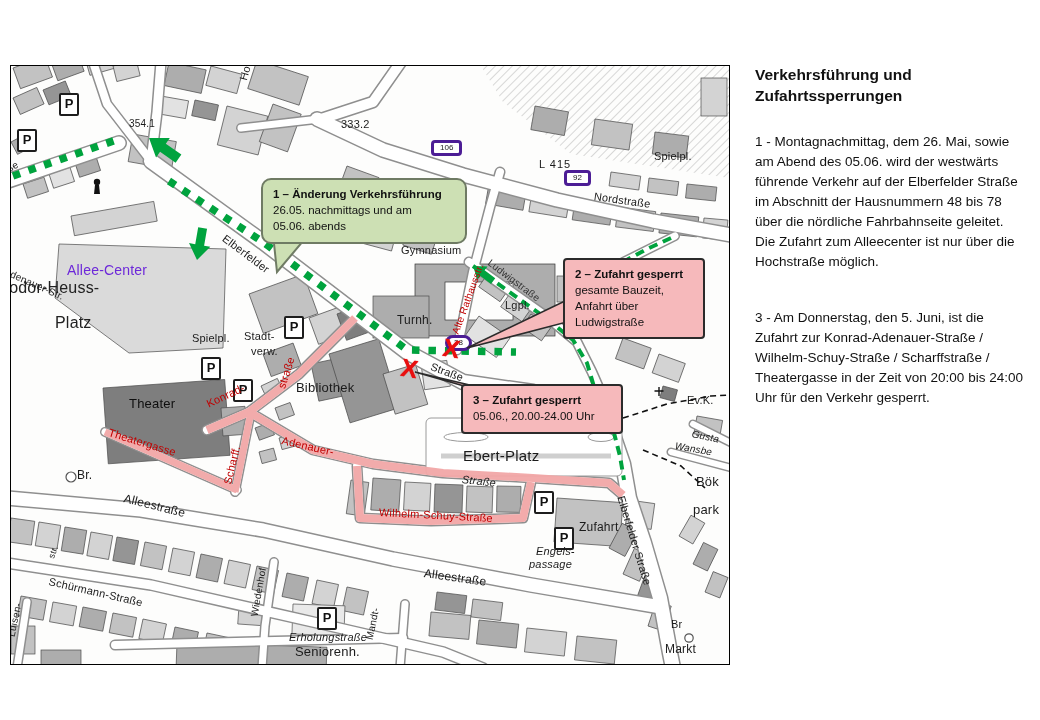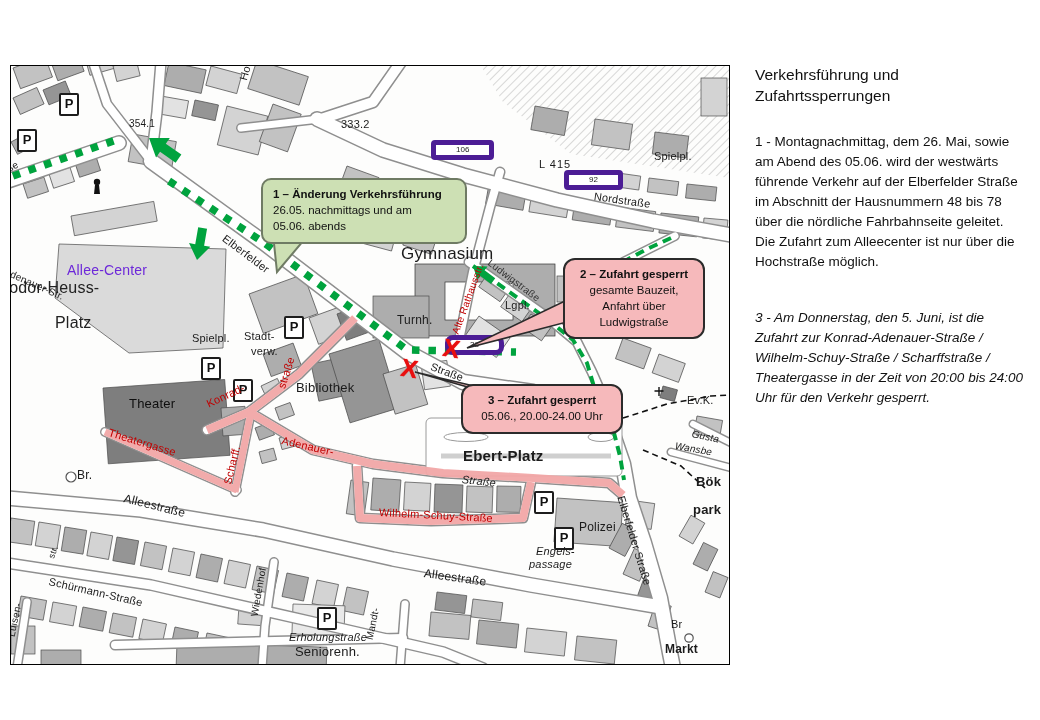--- a/index.html
+++ b/index.html
@@ -5,37 +5,37 @@
   html,body{margin:0;padding:0;background:#fff;}
   .page{position:relative;width:1040px;height:720px;background:#fff;overflow:hidden;
         font-family:"Liberation Sans",sans-serif;}
   .map{position:absolute;left:10px;top:65px;width:718px;height:598px;border:1px solid #000;
        overflow:hidden;background:#fdfdfc;}
   .basemap{position:absolute;left:0;top:0;z-index:0;}
   .ptrsvg{position:absolute;left:0;top:0;z-index:20;pointer-events:none;}
   .lbl{position:absolute;white-space:nowrap;color:#1b1b1b;font-size:11px;z-index:12;
        transform-origin:0 50%;letter-spacing:.2px;}
   .red{color:var(--street-name-red);}
-  .it{font-style:italic;} .bd{font-weight:bold;}
+  .it{font-style:italic;} .bd{font-weight:normal;}
   .pk{position:absolute;width:16px;height:19px;background:#fff;border:2px solid #1d1d1d;
       border-radius:2px;font-weight:bold;font-size:13px;line-height:17px;text-align:center;
       z-index:11;color:#111;}
-  .badge{position:absolute;background:#fff;border:5px solid #4c1d95;border-radius:4px;
-         font-size:8px;line-height:10px;padding:0 20px;z-index:11;color:#222;}
+  .badge{position:absolute;background:#fff;border:3px solid #4c1d95;border-radius:4px;
+         font-size:8px;line-height:10px;padding:0 6px;z-index:11;color:#222;}
   .xmark{position:absolute;color:var(--closure-x-red);font-weight:bold;font-size:25px;
          z-index:22;transform:rotate(10deg);text-shadow:0 0 1px var(--closure-x-red);}
   .callout{position:absolute;border-radius:10px;padding:7px 10px;font-size:11.5px;
            line-height:1.38;z-index:30;color:#111;}
   .callout .ct{font-weight:bold;}
   .green{background:var(--green-box-fill);border:2px solid var(--green-box-border);}
-  .pink{background:var(--pink-box-fill);border:2px solid var(--pink-box-border);border-radius:12px;text-align:center;}
+  .pink{background:var(--pink-box-fill);border:2px solid var(--pink-box-border);border-radius:4px;}
   .sidebar{position:absolute;left:755px;top:64px;width:272px;color:#111;}
-  .sidebar h1{font-size:15.5px;line-height:21px;margin:0 0 26px;width:200px;font-weight:normal;}
+  .sidebar h1{font-size:15.5px;line-height:21px;margin:0 0 26px;width:200px;font-weight:bold;}
   .sidebar p{margin:0 0 36px;font-size:13.5px;line-height:20px;white-space:pre-line;}
-  .sidebar p.gap{margin-top:30px;font-style:italic;}
+  .sidebar p.gap{margin-top:30px;}
 </style>
 </head>
 <body>
 
 <div class="page">
 
   <div class="map">
 
     <svg class="basemap" width="718" height="598" viewBox="0 0 718 598">
       <defs>
@@ -271,21 +271,21 @@
     <div class="badge" style="left:420px;top:74px">106</div>
     <div class="badge" style="left:553px;top:104px">92</div>
     <div class="badge" style="left:434px;top:269px;border-radius:8px">38</div>
 
     <div class="lbl" style="left:232px;top:8px;transform:rotate(-75deg)">Hof</div>
     <div class="lbl" style="left:118px;top:52px;font-size:10px">354.1</div>
     <div class="lbl" style="left:330px;top:52px">333.2</div>
     <div class="lbl" style="left:528px;top:92px;letter-spacing:1px">L 415</div>
     <div class="lbl" style="left:583px;top:124px;transform:rotate(8deg)">Nordstraße</div>
     <div class="lbl" style="left:643px;top:84px">Spielpl.</div>
-    <div class="lbl" style="left:390px;top:178px;font-size:17px">Gymnasium</div>
+    <div class="lbl" style="left:390px;top:178px;font-size:11px">Gymnasium</div>
     <div class="lbl" style="left:386px;top:247px;font-size:12px">Turnh.</div>
     <div class="lbl red" style="left:444px;top:262px;font-size:10px;transform:rotate(-70deg)">Alte Rathausstr.</div>
     <div class="lbl" style="left:478px;top:190px;font-size:10px;color:#333;transform:rotate(37deg)">Ludwigstraße</div>
     <div class="lbl" style="left:494px;top:233px">Lgpl.</div>
     <div class="lbl" style="left:213px;top:165px;transform:rotate(37deg)">Elberfelder</div>
     <div class="lbl" style="left:420px;top:294px;transform:rotate(20deg)">Straße</div>
     <div class="lbl" style="left:56px;top:196px;font-size:14px;color:#6d28d9">Allee-Center</div>
     <div class="lbl" style="left:-30px;top:213px;font-size:16px;color:#222">Theodor-Heuss-</div>
     <div class="lbl" style="left:44px;top:248px;font-size:16px;color:#222">Platz</div>
     <div class="lbl" style="left:118px;top:330px;font-size:13px;color:#0e0e0e">Theater</div>
@@ -294,21 +294,21 @@
     <div class="lbl red" style="left:270px;top:316px;transform:rotate(-72deg)">straße</div>
     <div class="lbl red" style="left:271px;top:368px;transform:rotate(13deg)">Adenauer-</div>
     <div class="lbl red" style="left:216px;top:412px;transform:rotate(-76deg)">Scharff.</div>
     <div class="lbl" style="left:285px;top:314px;font-size:13px">Bibliothek</div>
     <div class="lbl" style="left:181px;top:266px">Spielpl.</div>
     <div class="lbl" style="left:233px;top:264px">Stadt-</div>
     <div class="lbl" style="left:240px;top:279px">verw.</div>
     <div class="lbl bd" style="left:452px;top:381px;font-size:15px">Ebert-Platz</div>
     <div class="lbl it" style="left:451px;top:407px;transform:rotate(6deg)">Straße</div>
     <div class="lbl red" style="left:368px;top:440px;transform:rotate(3deg)">Wilhelm-Schuy-Straße</div>
-    <div class="lbl" style="left:568px;top:454px;font-size:12px">Polizei</div>
+    <div class="lbl" style="left:568px;top:454px;font-size:12px">Zufahrt</div>
     <div class="lbl it" style="left:525px;top:479px">Engels-</div>
     <div class="lbl it" style="left:518px;top:492px">passage</div>
     <div class="lbl" style="left:610px;top:424px;transform:rotate(73deg)">Elberfelder Straße</div>
     <div class="lbl" style="left:676px;top:328px">Ev.K.</div>
     <div class="lbl it" style="left:681px;top:362px;font-size:10px;transform:rotate(12deg)">Gusta</div>
     <div class="lbl it" style="left:664px;top:374px;font-size:10px;transform:rotate(10deg)">Wansbe</div>
     <div class="lbl bd" style="left:685px;top:408px;font-size:13px">Bök</div>
     <div class="lbl bd" style="left:682px;top:436px;font-size:13px">park</div>
     <div class="lbl" style="left:660px;top:552px">Br</div>
     <div class="lbl bd" style="left:654px;top:576px;font-size:12px">Markt</div>

